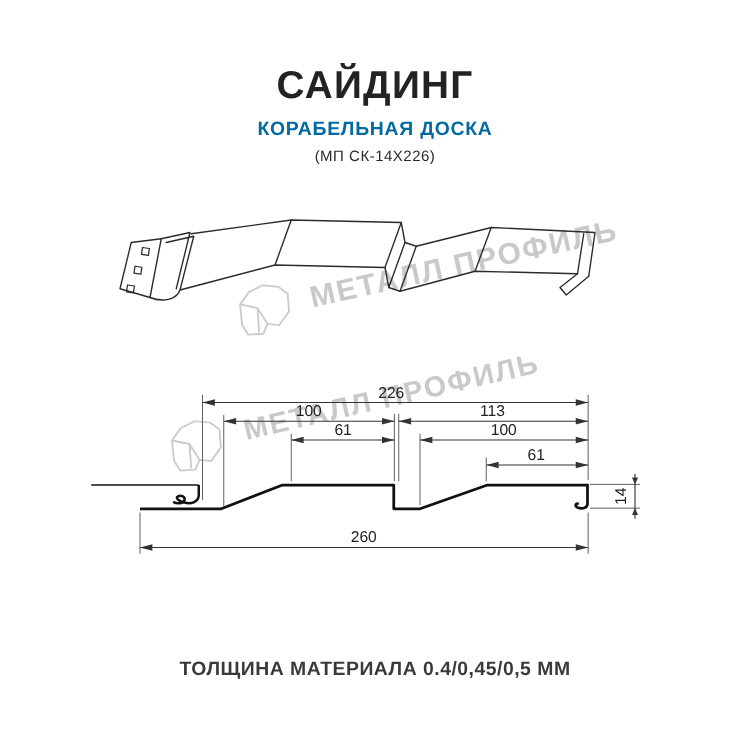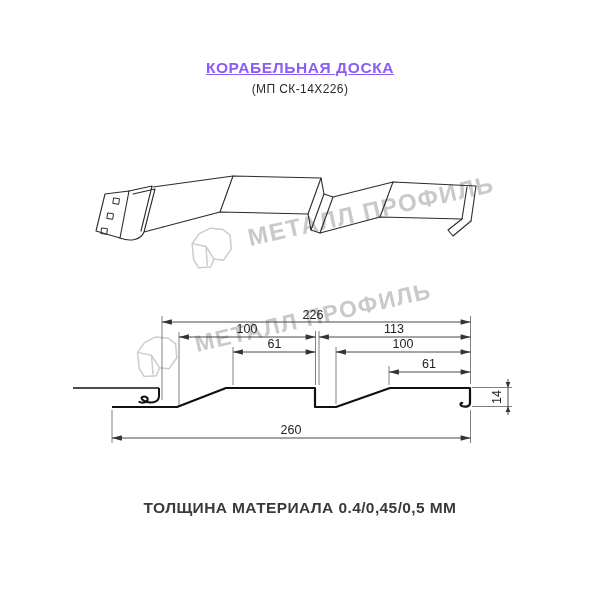--- a/index.html
+++ b/index.html
@@ -1,34 +1,35 @@
 <!DOCTYPE html>
 <html><head>
 <meta charset="utf-8">
 <style>
   html,body{margin:0;padding:0;background:#fff;}
   .page{position:relative;width:600px;height:600px;background:#ffffff;overflow:hidden;
         font-family:"Liberation Sans",sans-serif;color:#2b2b2b;}
   .header{position:absolute;top:50px;left:0;right:0;text-align:center;}
   .title{font-size:31px;font-weight:800;letter-spacing:1px;color:#232323;}
-  .subtitle{margin-top:9px;font-size:15.5px;font-weight:700;letter-spacing:.6px;color:#8b5cf6;text-decoration:underline;}
+  .subtitle{margin-top:9px;font-size:15.5px;font-weight:700;letter-spacing:.6px;color:#0369a1;}
   .model{margin-top:5px;font-size:12px;font-weight:400;letter-spacing:.4px;color:#2b2b2b;}
-  .footer{position:absolute;top:499px;left:0;right:0;text-align:center;
+  .footer{position:absolute;top:527px;left:0;right:0;text-align:center;
           font-size:15.5px;font-weight:600;letter-spacing:.4px;color:#3a3a3a;}
   svg.draw{position:absolute;left:0;top:0;}
   .wm-text{fill:#c9c9c9;font-family:"Liberation Sans",sans-serif;font-weight:600;letter-spacing:1.5px;}
   .wm-logo{stroke:#cccccc;fill:none;stroke-width:1.5;}
   .dim-label{fill:#222;font-size:12.5px;font-weight:500;font-family:"Liberation Sans",sans-serif;}
 </style>
 </head>
 <body>
 
 <div class="page">
 
   <div class="header">
+    <div class="title">САЙДИНГ</div>
     <div class="subtitle">КОРАБЕЛЬНАЯ ДОСКА</div>
     <div class="model">(МП СК-14Х226)</div>
   </div>
 
   <svg class="draw" width="600" height="600" viewBox="0 0 600 600">
     <defs>
       <marker id="dimArrow" viewBox="0 0 10 6" refX="9.5" refY="3" markerWidth="11" markerHeight="6.6" markerUnits="userSpaceOnUse" orient="auto-start-reverse">
         <path d="M0.5,0.6 L9.5,3 L0.5,5.4 Z" fill="#333"></path>
       </marker>
       <path id="mp-logo-path" d="M2,27 L4,11 L13,3 L25,0 L37,4 L43,11 L41,25 L31,34 L22,31 L17,38 L5,36 Z M4,11 L17,17 L14,36 M22,31 L17,17"></path>

